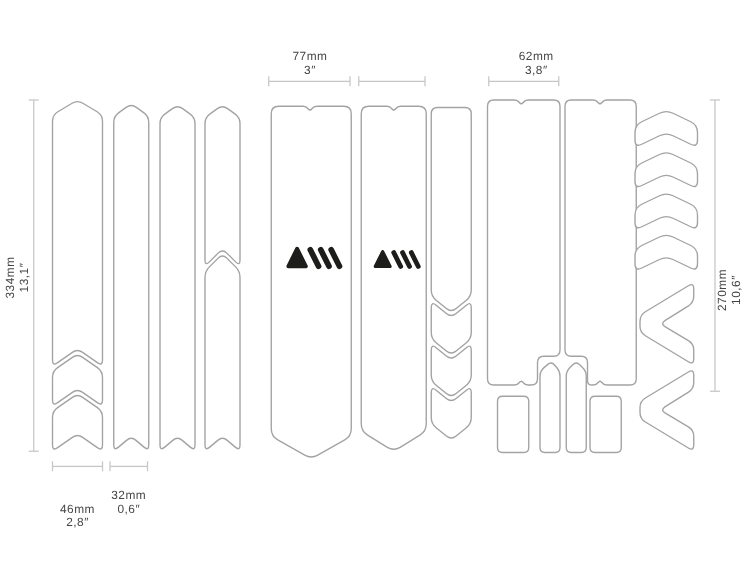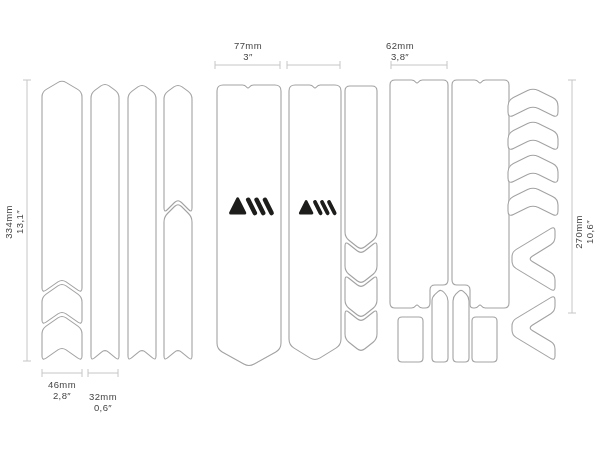--- a/index.html
+++ b/index.html
@@ -90,25 +90,25 @@
       <line class="logo-bar" x1="23" y1="5.5" x2="30.5" y2="20.5"></line>
       <line class="logo-bar" x1="32.5" y1="5.5" x2="40" y2="20.5"></line>
       <line class="logo-bar" x1="42" y1="5.5" x2="49.5" y2="20.5"></line>
     </g>
   </svg>
 
   <div class="dimlabel" style="left:215px;top:40px;width:66px">
     <span>77mm</span>
     <span>3″</span>
   </div>
-  <div class="dimlabel" style="left:372px;top:40px;width:56px">
+  <div class="dimlabel" style="left:401px;top:40px;width:56px">
     <span>62mm</span>
     <span>3,8″</span>
   </div>
-  <div class="dimlabel" style="left:40px;top:379px;width:44px">
+  <div class="dimlabel" style="left:40px;top:402px;width:44px">
     <span>46mm</span>
     <span>2,8″</span>
   </div>
   <div class="dimlabel" style="left:84px;top:391px;width:38px">
     <span>32mm</span>
     <span>0,6″</span>
   </div>
   <div class="dimlabel vert" style="left:-17px;top:211px;width:62px;height:22px">
     <span>334mm</span>
     <span>13,1″</span>

